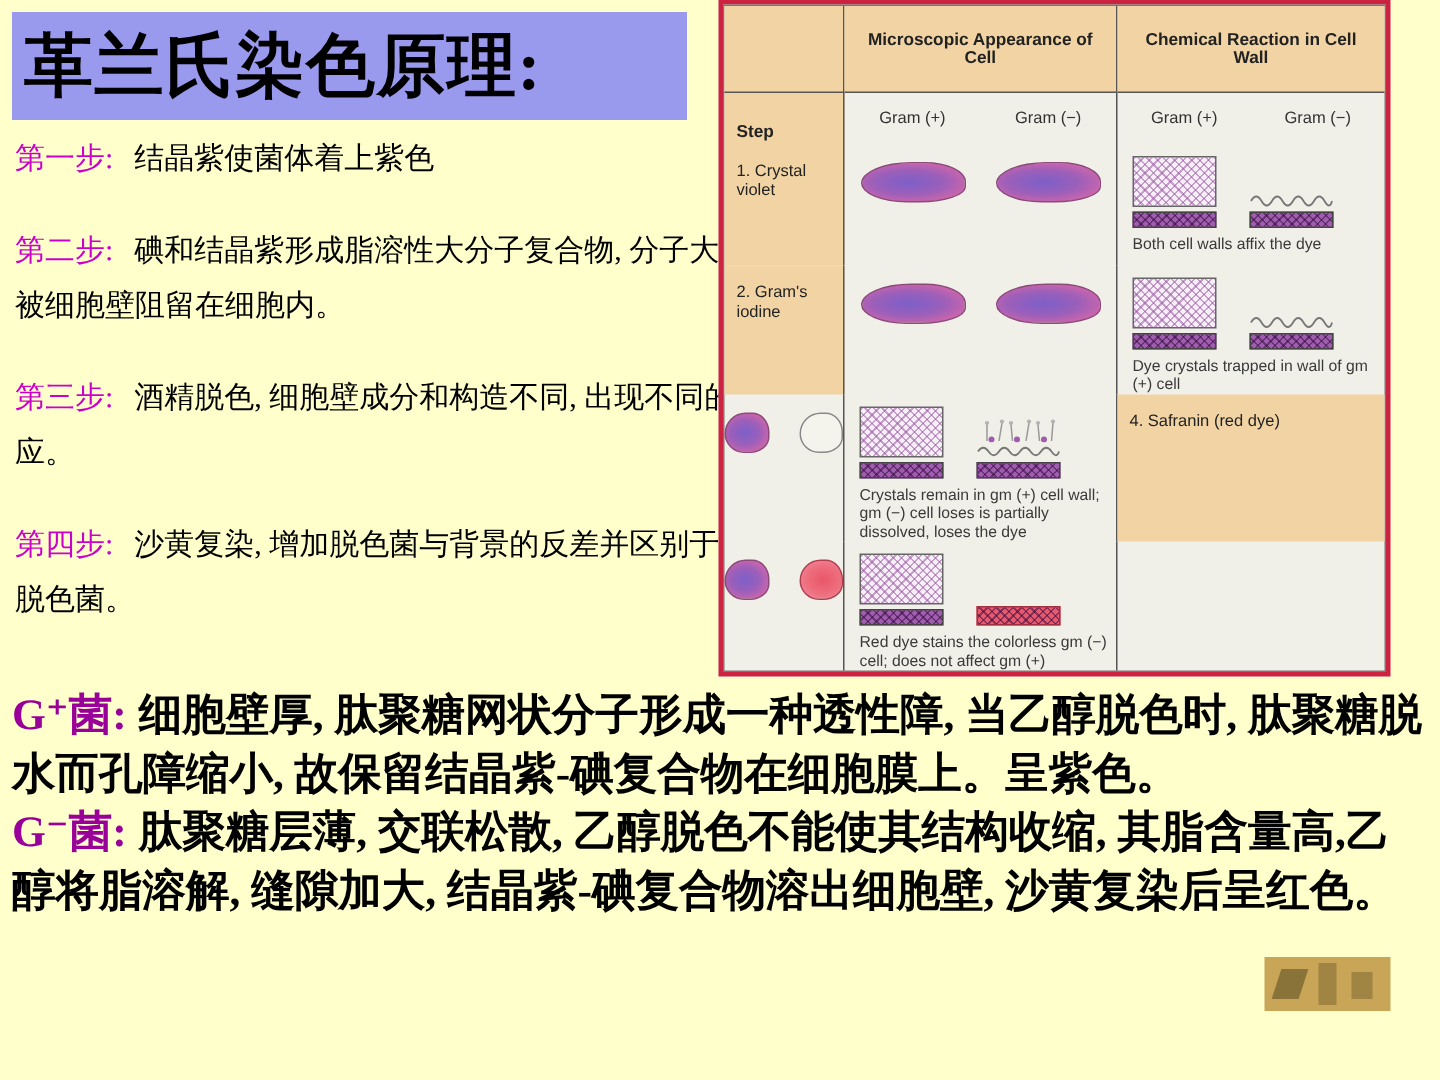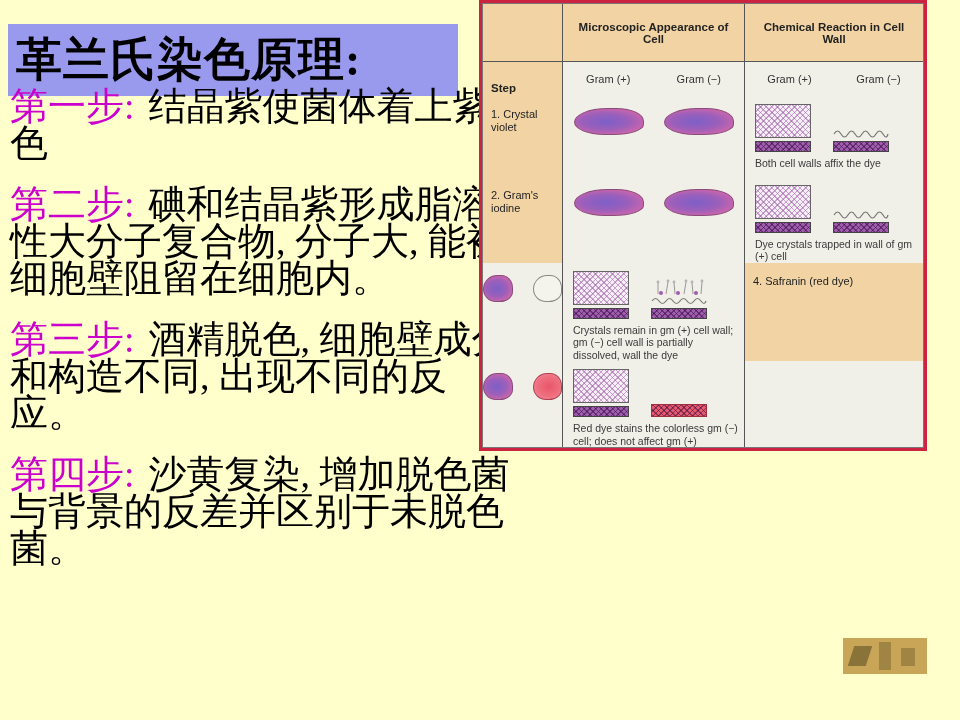--- a/index.html
+++ b/index.html
@@ -5,26 +5,26 @@
   :root{
     --slide-bg:#FFFFCC; --title-bg:#9999EE; --step-label:#CC00CC; --gram-label:#990099;
     --figure-border:#CC2340; --figure-header-bg:#F2D4A4; --figure-body-bg:#F0EFE8;
   }
   *{box-sizing:border-box;margin:0;padding:0;}
   html,body{width:960px;height:720px;}
   body{font-family:"Liberation Serif","DejaVu Serif",serif;}
   .slide{position:relative;width:960px;height:720px;background:var(--slide-bg);overflow:hidden;}
 
   
-  .title-bar{position:absolute;left:8px;top:24px;width:450px;height:72px;background:var(--title-bg);}
+  .title-bar{position:absolute;left:8px;top:8px;width:450px;height:72px;background:var(--title-bg);}
   .title-bar h1{font-size:46px;font-weight:bold;color:#000;line-height:72px;padding-left:8px;letter-spacing:1px;white-space:nowrap;}
 
   
   .steps{position:absolute;left:10px;top:88px;width:502px;}
-  .step{font-size:38px;line-height:37px;color:#000;margin-bottom:24px;}
+  .step{font-size:20px;line-height:37px;color:#000;margin-bottom:24px;}
   .step-label{color:var(--step-label);margin-right:14px;}
 
   
   .gram-notes{position:absolute;left:8px;top:458px;width:946px;z-index:2;}
   .gram-note{font-size:29px;font-weight:bold;line-height:39px;color:#000;}
   .gram-label{color:var(--gram-label);margin-right:8px;}
 
   
   .figure{position:absolute;left:479px;top:0;width:448px;height:451px;border:3px solid var(--figure-border);background:var(--figure-body-bg);}
   .fig-table{display:grid;width:100%;height:100%;grid-template-columns:80px 182px 1fr;grid-template-rows:58px 34px repeat(4,1fr);border:1px solid #777;font-family:"Liberation Sans","DejaVu Sans",sans-serif;}
@@ -180,21 +180,21 @@
                   <circle cx="27" cy="14" r="2"></circle>
                   <circle cx="45" cy="14" r="2"></circle>
               </g>
             </svg>
             <svg width="56" height="10" viewBox="0 0 56 10">
                 <path d="M1 6 Q4.5 1 8 6 T15 6 T22 6 T29 6 T36 6 T43 6 T50 6 T55 6" fill="none" stroke="#777" stroke-width="1.2"></path>
               </svg>
             <div class="bar"></div>
           </div>
         </div>
-        <p class="fig-caption">Crystals remain in gm (+) cell wall; gm (−) cell wall is partially dissolved, wall the dye</p>
+        <p class="fig-caption">Crystals remain in gm (+) cell wall; gm (−) cell loses is partially dissolved, loses the dye</p>
       </div>
 
       <div class="cell stepcol step-name">4. Safranin (red dye)</div>
       <div class="cell">
         <div class="ovals">
           <div class="oval"></div>
           <div class="oval red"></div>
         </div>
       </div>
       <div class="cell chem-cell">
@@ -212,14 +212,18 @@
 
     </div>
   </div>
 
   <div class="clipart">
     <div class="b1"></div>
     <div class="b2"></div>
     <div class="b3"></div>
   </div>
 
+  <div class="gram-notes">
+    <p class="gram-note"><span class="gram-label">G⁺菌:</span><span>细胞壁厚, 肽聚糖网状分子形成一种透性障, 当乙醇脱色时, 肽聚糖脱水而孔障缩小, 故保留结晶紫-碘复合物在细胞膜上。呈紫色。</span></p>
+    <p class="gram-note"><span class="gram-label">G⁻菌:</span><span>肽聚糖层薄, 交联松散, 乙醇脱色不能使其结构收缩, 其脂含量高,乙醇将脂溶解, 缝隙加大, 结晶紫-碘复合物溶出细胞壁, 沙黄复染后呈红色。</span></p>
+  </div>
 
 </div>
 
 </body></html>

